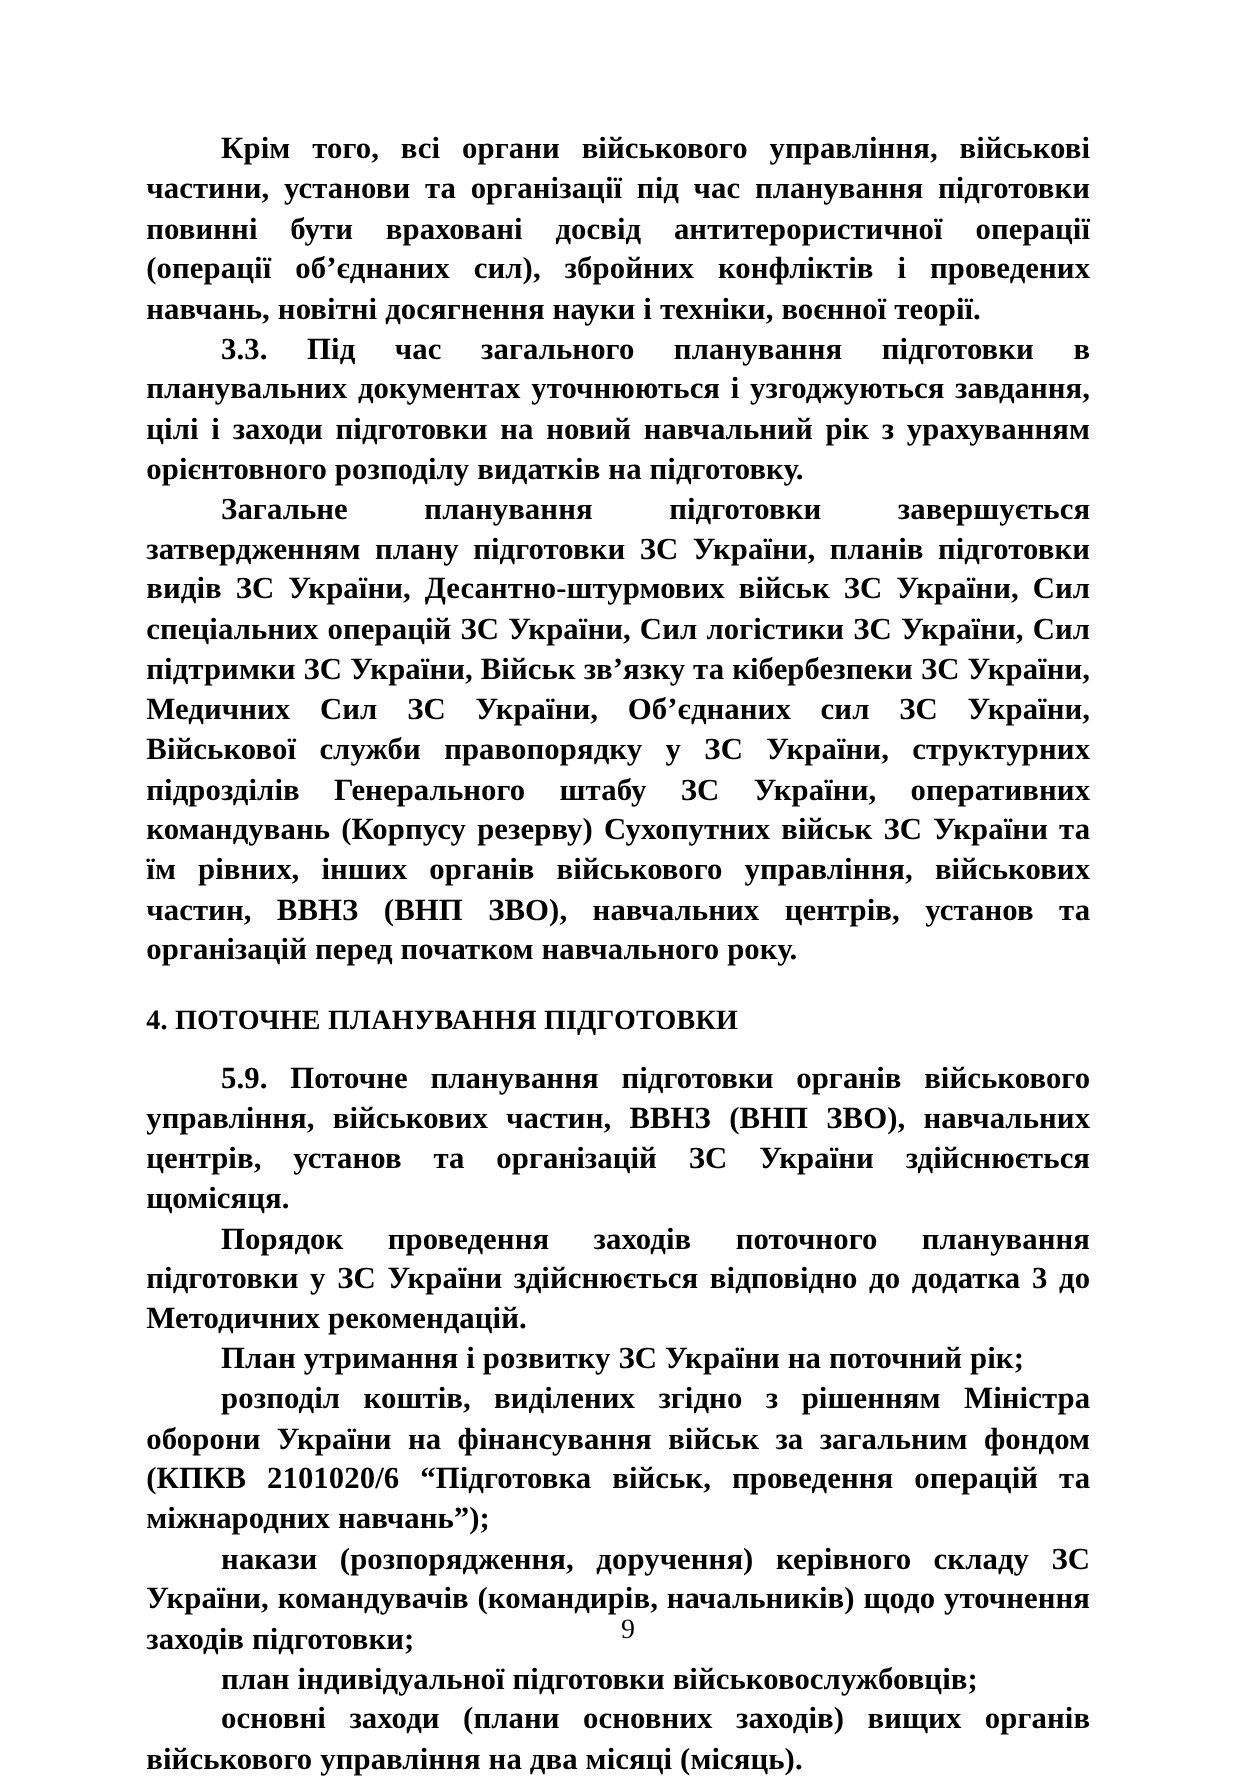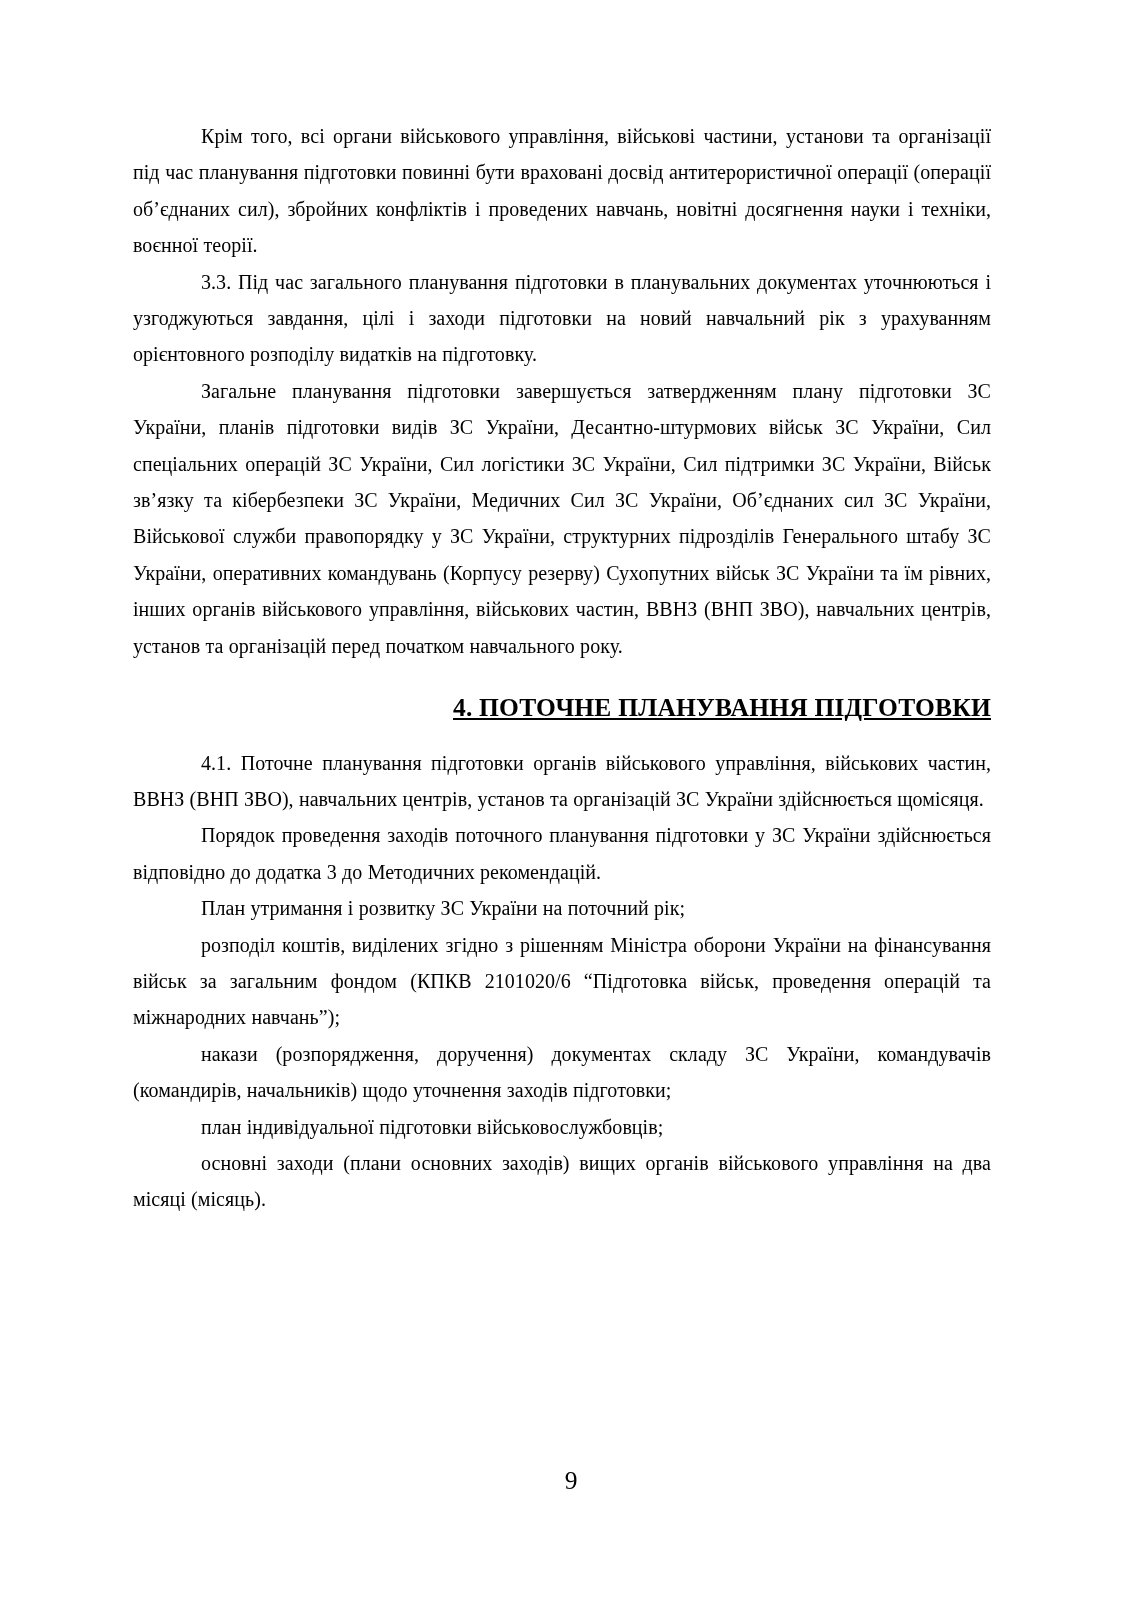--- a/index.html
+++ b/index.html
@@ -22,45 +22,45 @@
     box-sizing: border-box;
   }
   .textblock {
     position: absolute;
     left: 133px;
     top: 118px;
     width: 858px;
   }
   p.para {
     margin: 0;
-    font-size: 20px;
+    font-size: 28px;
     line-height: 36.4px;
     text-align: justify;
     text-justify: inter-word;
     text-indent: 68px;
     letter-spacing: 0.05px;
     word-spacing: 0.2px;
     hyphens: none;
+    font-weight: bold;
   }
   p.para.gap-before {
     margin-top: 36px;
   }
   p.para.last-line-left {
     text-align-last: left;
   }
   h2.heading {
     margin: 0;
     padding-top: 26px;
     padding-bottom: 18px;
     font-size: 25.5px;
     line-height: 36.4px;
     font-weight: bold;
-    text-align: right;
+    text-align: left;
     letter-spacing: 0.2px;
-    text-decoration: underline;
   }
   .page-number {
     position: absolute;
     left: 0;
     right: 0;
     top: 1466px;
     text-align: center;
     font-size: 25.5px;
     line-height: 30px;
   }
@@ -73,31 +73,31 @@
   <div class="textblock">
 
     <p class="para">Крім того, всі органи військового управління, військові частини, установи та організації під час планування підготовки повинні бути враховані досвід антитерористичної операції (операції об’єднаних сил), збройних конфліктів і проведених навчань, новітні досягнення науки і техніки, воєнної теорії.</p>
 
     <p class="para">3.3. Під час загального планування підготовки в планувальних документах уточнюються і узгоджуються завдання, цілі і заходи підготовки на новий навчальний рік з урахуванням орієнтовного розподілу видатків на підготовку.</p>
 
     <p class="para">Загальне планування підготовки завершується затвердженням плану підготовки ЗС України, планів підготовки видів ЗС України, Десантно-штурмових військ ЗС України, Сил спеціальних операцій ЗС України, Сил логістики ЗС України, Сил підтримки ЗС України, Військ зв’язку та кібербезпеки ЗС України, Медичних Сил ЗС України, Об’єднаних сил ЗС України, Військової служби правопорядку у ЗС України, структурних підрозділів Генерального штабу ЗС України, оперативних командувань (Корпусу резерву) Сухопутних військ ЗС України та їм рівних, інших органів військового управління, військових частин, ВВНЗ (ВНП ЗВО), навчальних центрів, установ та організацій перед початком навчального року.</p>
 
     <h2 class="heading">4. ПОТОЧНЕ ПЛАНУВАННЯ ПІДГОТОВКИ</h2>
 
-    <p class="para">4.1. Поточне планування підготовки органів військового управління, військових частин, ВВНЗ (ВНП ЗВО), навчальних центрів, установ та організацій ЗС України здійснюється щомісяця.</p>
+    <p class="para">5.9. Поточне планування підготовки органів військового управління, військових частин, ВВНЗ (ВНП ЗВО), навчальних центрів, установ та організацій ЗС України здійснюється щомісяця.</p>
 
     <p class="para">Порядок проведення заходів поточного планування підготовки у ЗС України здійснюється відповідно до додатка 3 до Методичних рекомендацій.</p>
 
 
 
     <p class="para last-line-left">План утримання і розвитку ЗС України на поточний рік;</p>
 
     <p class="para">розподіл коштів, виділених згідно з рішенням Міністра оборони України на фінансування військ за загальним фондом (КПКВ 2101020/6 “Підготовка військ, проведення операцій та міжнародних навчань”);</p>
 
-    <p class="para">накази (розпорядження, доручення) документах складу ЗС України, командувачів (командирів, начальників) щодо уточнення заходів підготовки;</p>
+    <p class="para">накази (розпорядження, доручення) керівного складу ЗС України, командувачів (командирів, начальників) щодо уточнення заходів підготовки;</p>
 
     <p class="para last-line-left">план індивідуальної підготовки військовослужбовців;</p>
 
     <p class="para">основні заходи (плани основних заходів) вищих органів військового управління на два місяці (місяць).</p>
 
   </div>
 
   <div class="page-number">9</div>
 
 </div>

